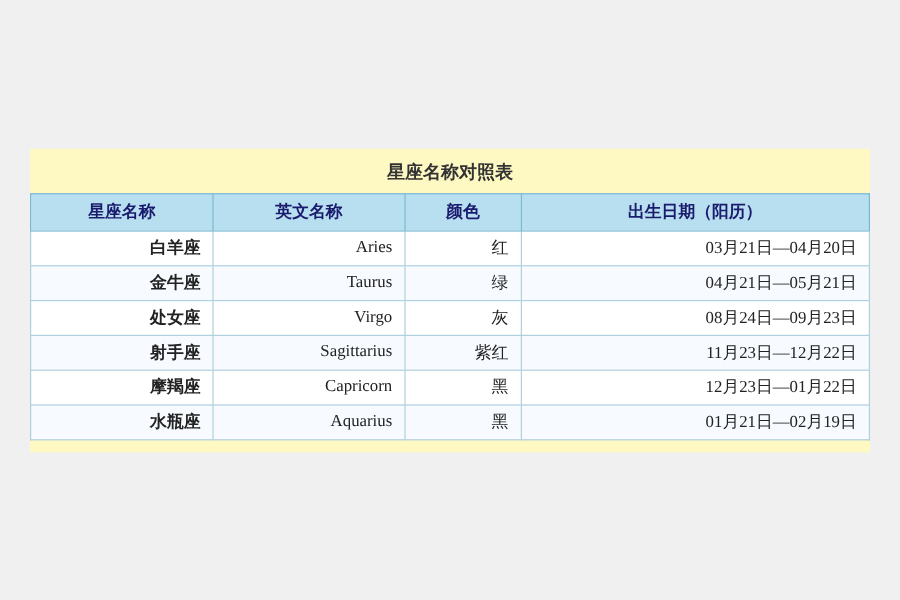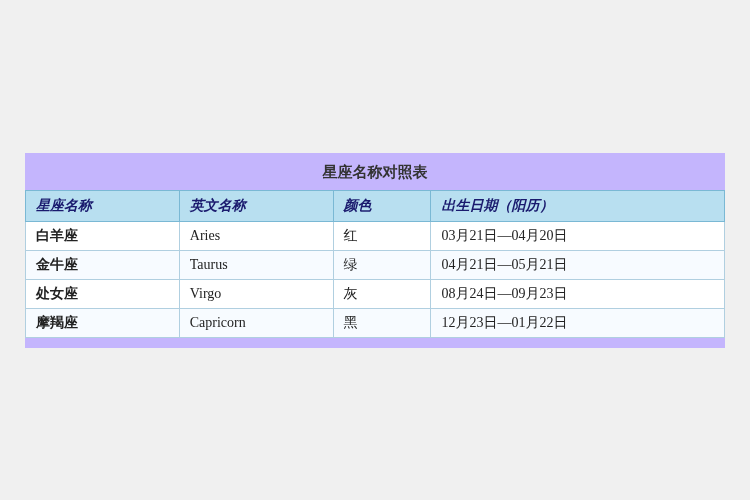--- a/index.html
+++ b/index.html
@@ -7,21 +7,21 @@
       width: 750px;
       height: 500px;
       background: #f0f0f0;
       font-family: "SimSun", "宋体", serif;
       display: flex;
       align-items: center;
       justify-content: center;
       overflow: hidden;
     }
     .container {
-      background: #c4b5fd;
+      background: #fef9c3;
       width: 700px;
       padding: 10px 0;
     }
     .title {
       text-align: center;
       font-size: 15px;
       color: #333;
       margin-bottom: 8px;
       font-weight: bold;
     }
@@ -29,36 +29,35 @@
       width: 100%;
       border-collapse: collapse;
       font-size: 14px;
     }
     thead tr {
       background-color: #b8dff0;
     }
     thead th {
       border: 1px solid #7ab8d4;
       padding: 6px 10px;
-      text-align: left;
+      text-align: center;
       color: #1a1a6e;
       font-weight: bold;
       font-size: 14px;
-      font-style: italic;
     }
     tbody tr {
       background-color: #fff;
     }
     tbody tr:nth-child(even) {
       background-color: #f7fbff;
     }
     tbody td {
       border: 1px solid #b0cfe0;
       padding: 5px 10px;
-      text-align: left;
+      text-align: right;
       color: #222;
       font-size: 14px;
     }
     tbody td:first-child {
       font-weight: bold;
     }
   </style>
 </head>
 <body>
 
@@ -86,20 +85,32 @@
           <td>绿</td>
           <td>04月21日—05月21日</td>
         </tr>
         <tr>
           <td>处女座</td>
           <td>Virgo</td>
           <td>灰</td>
           <td>08月24日—09月23日</td>
         </tr>
         <tr>
+          <td>射手座</td>
+          <td>Sagittarius</td>
+          <td>紫红</td>
+          <td>11月23日—12月22日</td>
+        </tr>
+        <tr>
           <td>摩羯座</td>
           <td>Capricorn</td>
           <td>黑</td>
           <td>12月23日—01月22日</td>
+        </tr>
+        <tr>
+          <td>水瓶座</td>
+          <td>Aquarius</td>
+          <td>黑</td>
+          <td>01月21日—02月19日</td>
         </tr>
       </tbody>
   </table>
 </div>
 
 </body></html>

